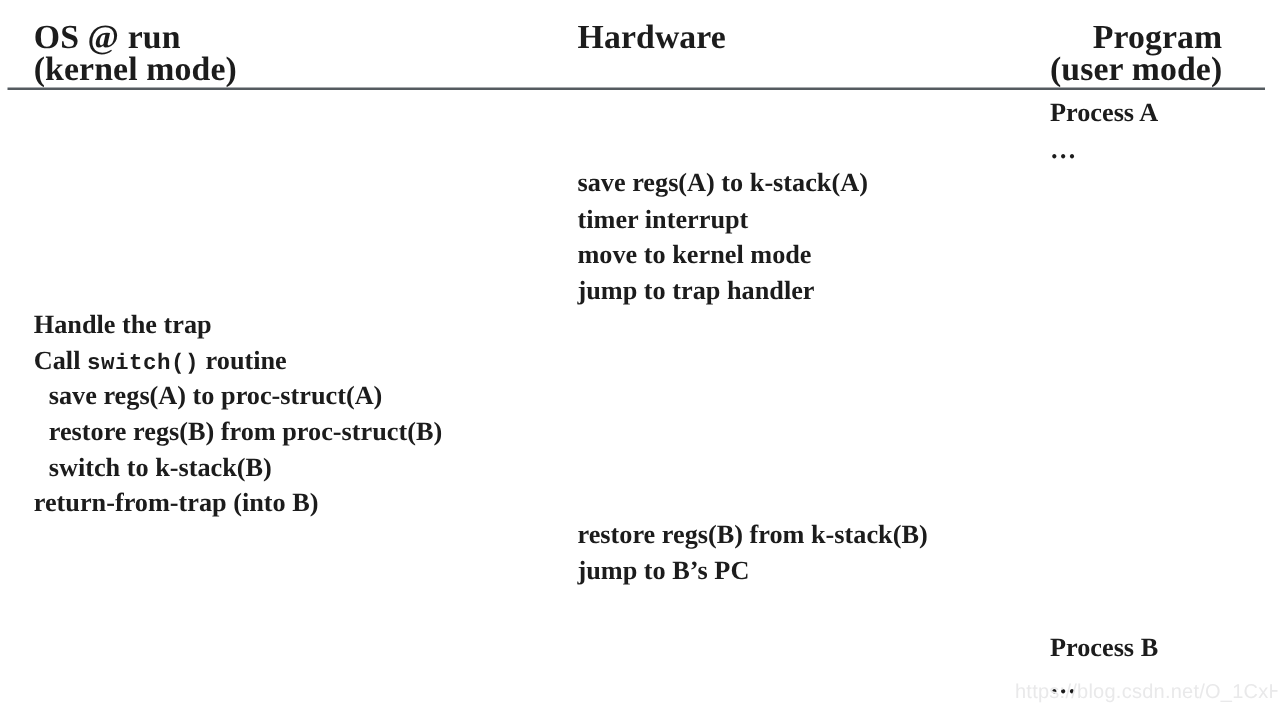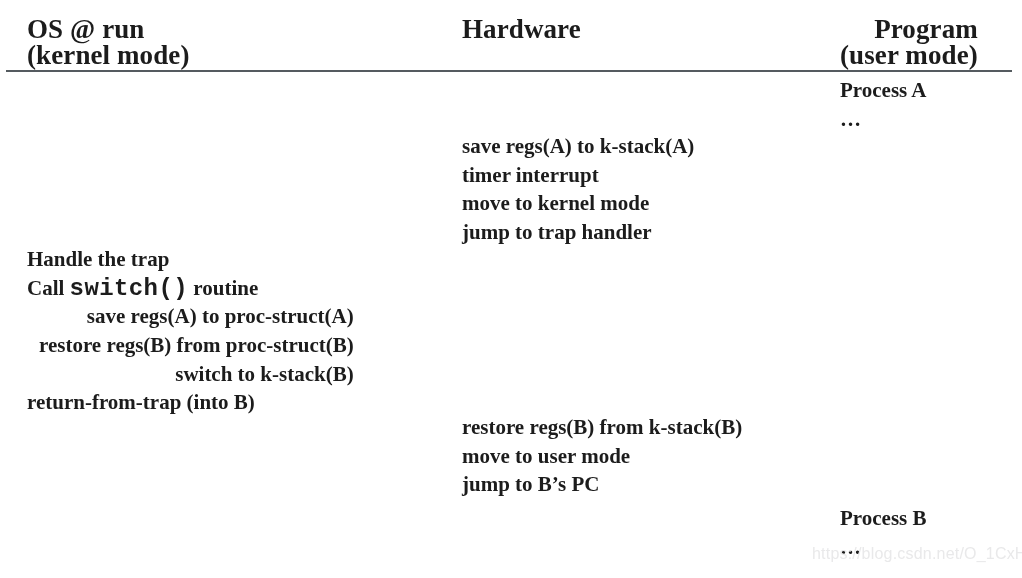--- a/index.html
+++ b/index.html
@@ -52,24 +52,24 @@
     font-size: 21px;
     line-height: 28.7px;
   }
   .block .ln {
     white-space: pre;
     display: block;
     height: 28.7px;
     font-weight: bold;
   }
   .ln.b { font-weight: bold; }
-  .ln.ind { padding-left: 12px; text-align: right; }
+  .ln.ind { padding-left: 12px; }
   .mono {
     font-family: "Liberation Mono", "DejaVu Sans Mono", monospace;
-    font-size: 24px;
+    font-size: 18px;
     letter-spacing: 0.4px;
   }
   .dots {
     font-size: 21px;
     letter-spacing: 1px;
   }
 
   
   .col1 { left: 27px; }
   .col2 { left: 462px; }
@@ -123,21 +123,20 @@
   <span class="ln">Handle the trap</span>
   <span class="ln"><span>Call </span><span class="mono">switch()</span><span> routine</span></span>
   <span class="ln ind">save regs(A) to proc-struct(A)</span>
   <span class="ln ind">restore regs(B) from proc-struct(B)</span>
   <span class="ln ind">switch to k-stack(B)</span>
   <span class="ln b">return-from-trap (into B)</span>
 </div>
 
 <div class="block col2 b-hw-two">
   <span class="ln">restore regs(B) from k-stack(B)</span>
-  <span class="ln">move to user mode</span>
   <span class="ln">jump to B’s PC</span>
 </div>
 
 <div class="block col3 b-proc-b">
   <span class="ln">Process B</span>
   <span class="ln dots">…</span>
 </div>
 
 <div class="watermark">https://blog.csdn.net/O_1CxH</div>
 

